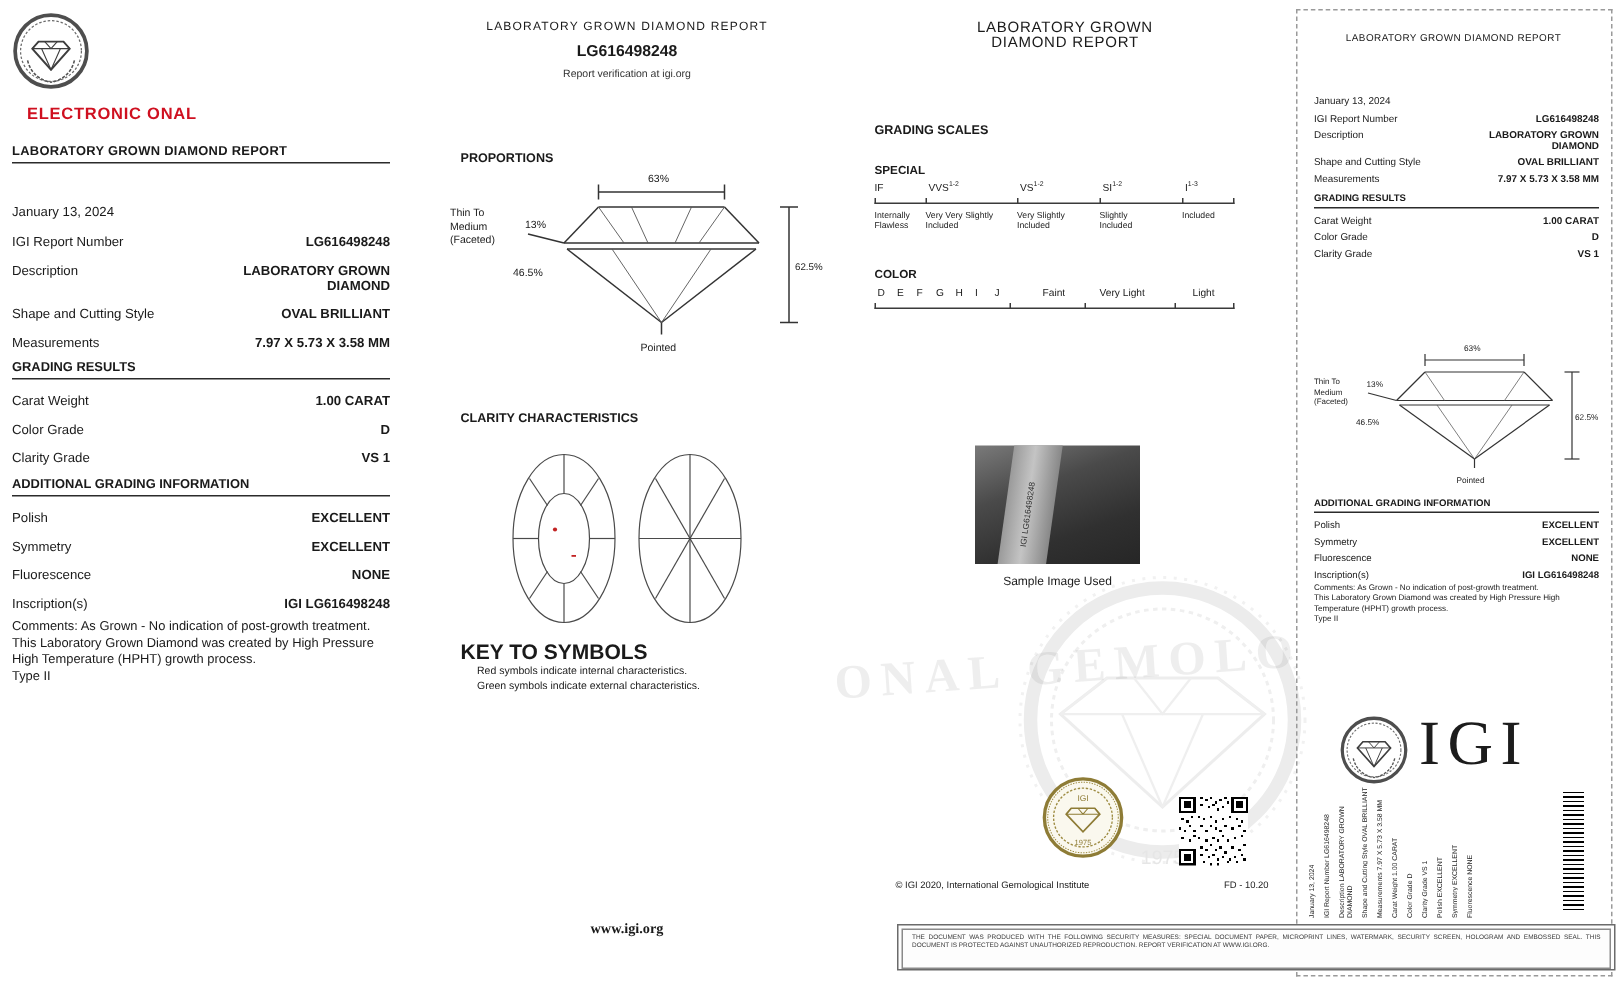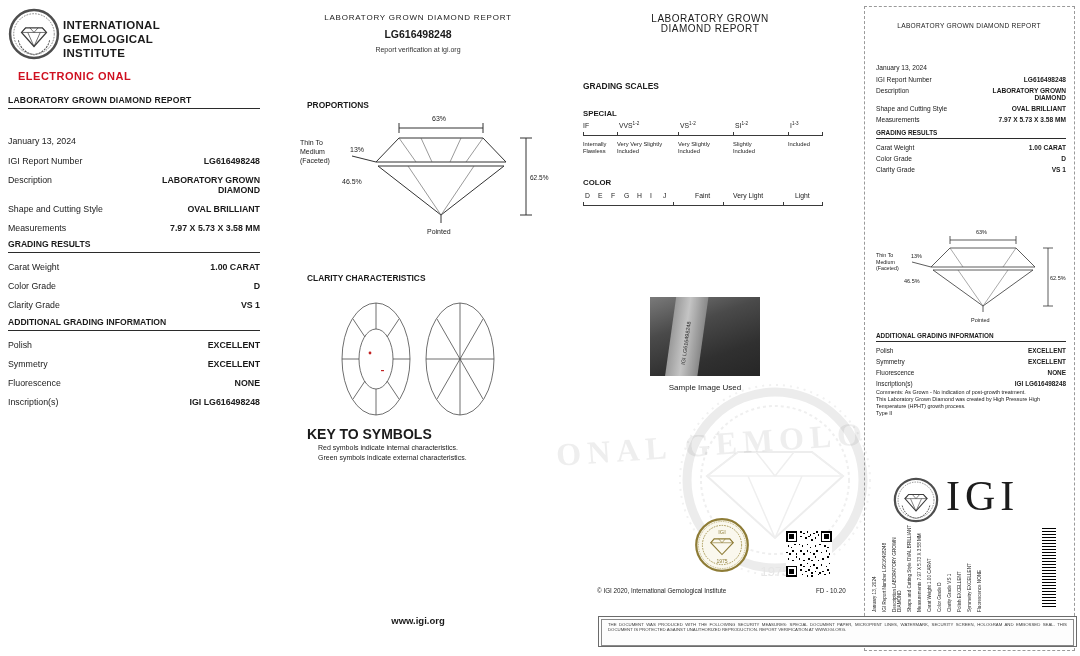--- a/index.html
+++ b/index.html
@@ -36,25 +36,20 @@
   </svg>
   <div class="abs" style="left:556px;top:426px;font-size:32px;font-weight:bold;letter-spacing:6px;color:rgba(90,90,90,0.10);transform:rotate(-4deg);font-family:'Liberation Serif',serif;">ONAL GEMOLO</div>
 
   <svg class="abs" style="left:8px;top:8px;" width="52" height="52" viewBox="0 0 50 50">
     <circle cx="25" cy="25" r="23" fill="none" stroke="#4e4e4e" stroke-width="2.4"></circle>
     <circle cx="25" cy="25" r="19.5" fill="none" stroke="#6b6b6b" stroke-width="0.8" stroke-dasharray="1.6 1.2"></circle>
     <path d="M17 19 H33 L37 23.5 L25 37 L13 23.5 Z" fill="none" stroke="#3e3e3e" stroke-width="1.2"></path>
     <path d="M17 19 L13 23.5 M33 19 L37 23.5 M13 23.5 H37 M21 19 L25 23.5 L29 19 M19 23.5 L25 37 M31 23.5 L25 37" fill="none" stroke="#3e3e3e" stroke-width="0.7"></path>
     <path d="M10 31 C12 40 19 44 25 45 M40 31 C38 40 31 44 25 45" fill="none" stroke="#555" stroke-width="1" stroke-dasharray="2 1"></path>
   </svg>
-  <div class="abs" style="left:63px;top:18px;font-size:11.5px;font-weight:bold;line-height:14px;letter-spacing:0.3px;">
-    <div>INTERNATIONAL</div>
-    <div>GEMOLOGICAL</div>
-    <div>INSTITUTE</div>
-  </div>
   <div class="abs b" style="left:18px;top:70px;font-size:11px;letter-spacing:0.5px;color:#cf1020;">ELECTRONIC ONAL</div>
 
   <div class="abs sec" style="left:8px;top:95px;width:252px;font-size:8.6px;letter-spacing:0.2px;">LABORATORY GROWN DIAMOND REPORT</div>
 
   <div class="abs" style="left:8px;top:136px;width:252px;font-size:8.8px;">
     <div style="margin-bottom:10px;">January 13, 2024</div>
     <div class="kv" style="margin-bottom:9px;">
       <span class="k">IGI Report Number</span>
       <span class="v">LG616498248</span>
     </div>
@@ -101,20 +96,23 @@
     <div class="kv" style="margin-bottom:9px;">
       <span class="k">Fluorescence</span>
       <span class="v">NONE</span>
     </div>
     <div class="kv">
       <span class="k">Inscription(s)</span>
       <span class="v">IGI LG616498248</span>
     </div>
   </div>
 
+  <div class="abs pre" style="left:8px;top:412px;width:252px;font-size:8.6px;line-height:11px;">Comments: As Grown - No indication of post-growth treatment.
+This Laboratory Grown Diamond was created by High Pressure High Temperature (HPHT) growth process.
+Type II</div>
 
   <div class="abs ctr" style="left:300px;top:13px;width:236px;">
     <div style="font-size:8px;letter-spacing:0.8px;">LABORATORY GROWN DIAMOND REPORT</div>
     <div class="b" style="font-size:10.5px;margin-top:6px;">LG616498248</div>
     <div style="font-size:7px;margin-top:6px;color:#333;">Report verification at igi.org</div>
   </div>
 
   <div class="abs b" style="left:307px;top:100px;font-size:8.4px;">PROPORTIONS</div>
   <div class="abs" style="left:300px;top:138px;width:37px;font-size:7px;line-height:9px;">Thin To Medium (Faceted)</div>
 
@@ -178,21 +176,21 @@
       <rect x="63" y="72" width="3" height="1.2"></rect>
     </g>
   </svg>
 
   <div class="abs b" style="left:307px;top:426px;font-size:14px;">KEY TO SYMBOLS</div>
   <div class="abs" style="left:318px;top:443px;width:230px;font-size:7px;line-height:10px;">
     <div>Red symbols indicate internal characteristics.</div>
     <div>Green symbols indicate external characteristics.</div>
   </div>
 
-  <div class="abs ctr b" style="left:300px;top:615px;width:236px;font-size:9.5px;">www.igi.org</div>
+  <div class="abs ctr b" style="left:300px;top:615px;width:236px;font-size:9.5px;font-family:Liberation Serif, serif;">www.igi.org</div>
 
   <div class="abs ctr" style="left:645px;top:14px;width:130px;font-size:10px;letter-spacing:0.5px;line-height:10px;">
     <div>LABORATORY GROWN</div>
     <div>DIAMOND REPORT</div>
   </div>
 
   <div class="abs b" style="left:583px;top:81px;font-size:8.4px;">GRADING SCALES</div>
   <div class="abs b" style="left:583px;top:109px;font-size:7.8px;">SPECIAL</div>
 
   <div class="abs" style="left:583px;top:122px;width:240px;height:48px;">

